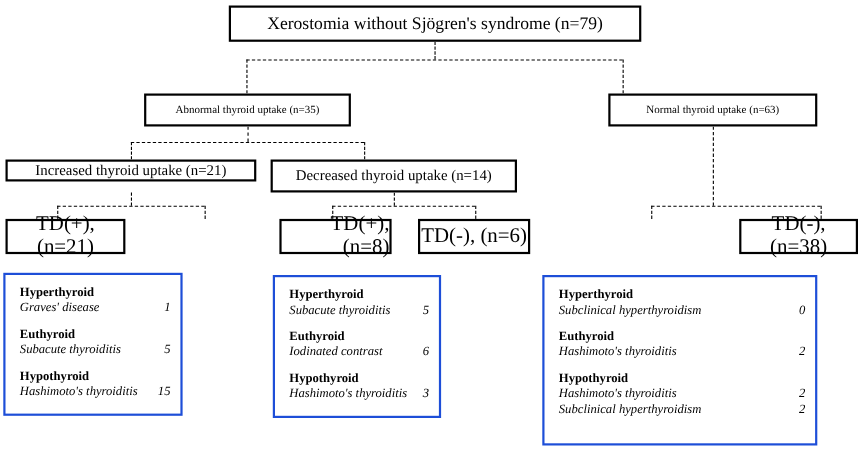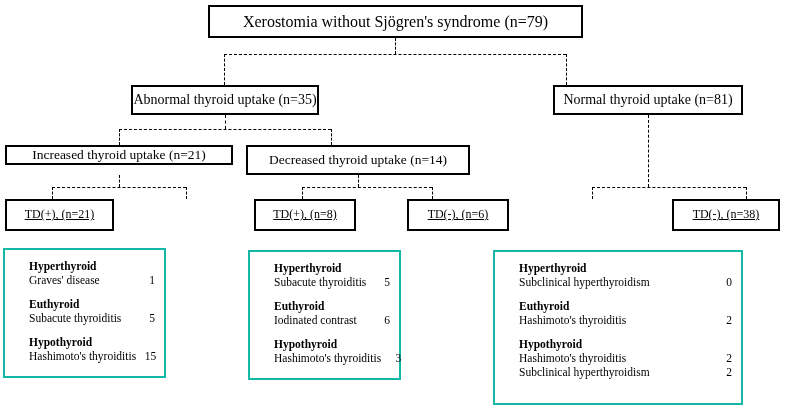--- a/index.html
+++ b/index.html
@@ -24,48 +24,49 @@
     border: 2px solid #000000;
     background: #ffffff;
     display: flex;
     align-items: center;
     justify-content: center;
     text-align: center;
     line-height: 1.1;
     z-index: 3;
   }
   .node.root      { font-size: 16px; }
-  .node.level2    { font-size: 14px; }
+  .node.level2    { font-size: 10px; }
   .node.level3    { font-size: 13.5px; }
-  .node.tdbox     { font-size: 12px; text-decoration: underline; }
+  .node.tdbox     { font-size: 19px; }
 
   
   .detail {
     position: absolute;
     box-sizing: border-box;
-    border: 2px solid #14b8a6;
+    border: 2px solid #1d4ed8;
     background: #ffffff;
     font-size: 11.5px;
-    padding: 9px 9px 6px 24px;
+    padding: 9px 9px 6px 13px;
     z-index: 3;
   }
   .detail .grp { margin-bottom: 9px; }
   .detail .grp:last-child { margin-bottom: 0; }
   .detail .hdr {
     font-weight: bold;
     font-size: 11.5px;
     line-height: 1.25;
     white-space: nowrap;
   }
   .detail .row {
     display: flex;
     justify-content: space-between;
     align-items: baseline;
     line-height: 1.25;
     white-space: nowrap;
+    font-style: italic;
   }
   .detail .row .nm { padding-right: 6px; }
   .detail .row .ct { text-align: right; min-width: 14px; }
 
   
   .vline, .hline {
     position: absolute;
     z-index: 1;
   }
   .vline {
@@ -84,21 +85,21 @@
 
   <div class="node root" style="left:208px; top:5px; width:375px; height:33px;">Xerostomia without Sjögren's syndrome  (n=79)</div>
 
   <div class="vline" style="left:395px; top:38px; height:16px;"></div>
   <div class="hline" style="left:224px; top:54px; width:342px;"></div>
   <div class="vline" style="left:224px; top:54px; height:31px;"></div>
   <div class="vline" style="left:566px; top:54px; height:31px;"></div>
 
   <div class="node level2" style="left:131px; top:85px; width:188px; height:30px;">Abnormal thyroid uptake (n=35)</div>
 
-  <div class="node level2" style="left:553px; top:85px; width:190px; height:30px;">Normal thyroid uptake (n=81)</div>
+  <div class="node level2" style="left:553px; top:85px; width:190px; height:30px;">Normal thyroid uptake (n=63)</div>
 
   <div class="vline" style="left:225px; top:115px; height:14px;"></div>
   <div class="hline" style="left:119px; top:129px; width:212px;"></div>
   <div class="vline" style="left:119px; top:129px; height:16px;"></div>
   <div class="vline" style="left:331px; top:129px; height:16px;"></div>
 
   <div class="node level3" style="left:5px; top:145px; width:228px; height:20px;">Increased thyroid uptake (n=21)</div>
 
   <div class="node level3" style="left:246px; top:145px; width:224px; height:30px;">Decreased thyroid uptake (n=14)</div>
 
@@ -115,21 +116,21 @@
   <div class="vline" style="left:648px; top:115px; height:72px;"></div>
   <div class="hline" style="left:592px; top:187px; width:154px;"></div>
   <div class="vline" style="left:592px; top:187px; height:12px;"></div>
   <div class="vline" style="left:746px; top:187px; height:12px;"></div>
 
   <div class="node tdbox" style="left:5px; top:199px; width:109px; height:32px;">TD(+), (n=21)</div>
 
 
   <div class="node tdbox" style="left:254px; top:199px; width:102px; height:32px;text-align:right;">TD(+), (n=8)</div>
 
-  <div class="node tdbox" style="left:380px; top:199px; width:102px; height:32px;margin-left:27px;">TD(-), (n=6)</div>
+  <div class="node tdbox" style="left:380px; top:199px; width:102px; height:32px;">TD(-), (n=6)</div>
 
 
   <div class="node tdbox" style="left:672px; top:199px; width:108px; height:32px;">TD(-), (n=38)</div>
 
   <div class="detail" style="left:3px; top:248px; width:163px; height:130px;">
     <div class="grp">
       <div class="hdr">Hyperthyroid</div>
       <div class="row">
         <span class="nm">Graves' disease</span>
         <span class="ct">1</span>

